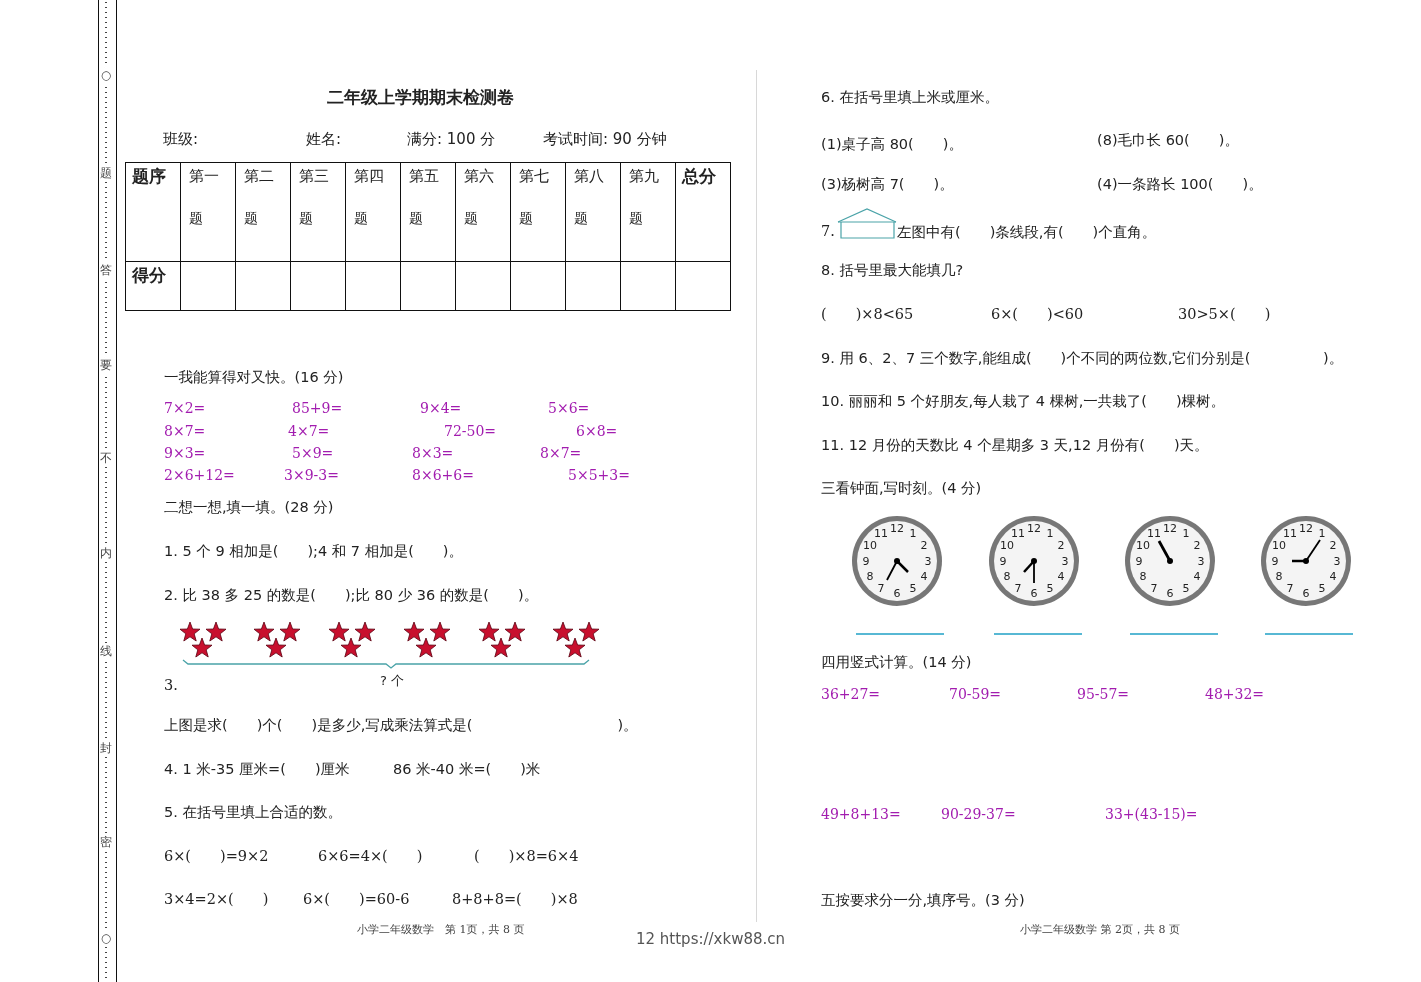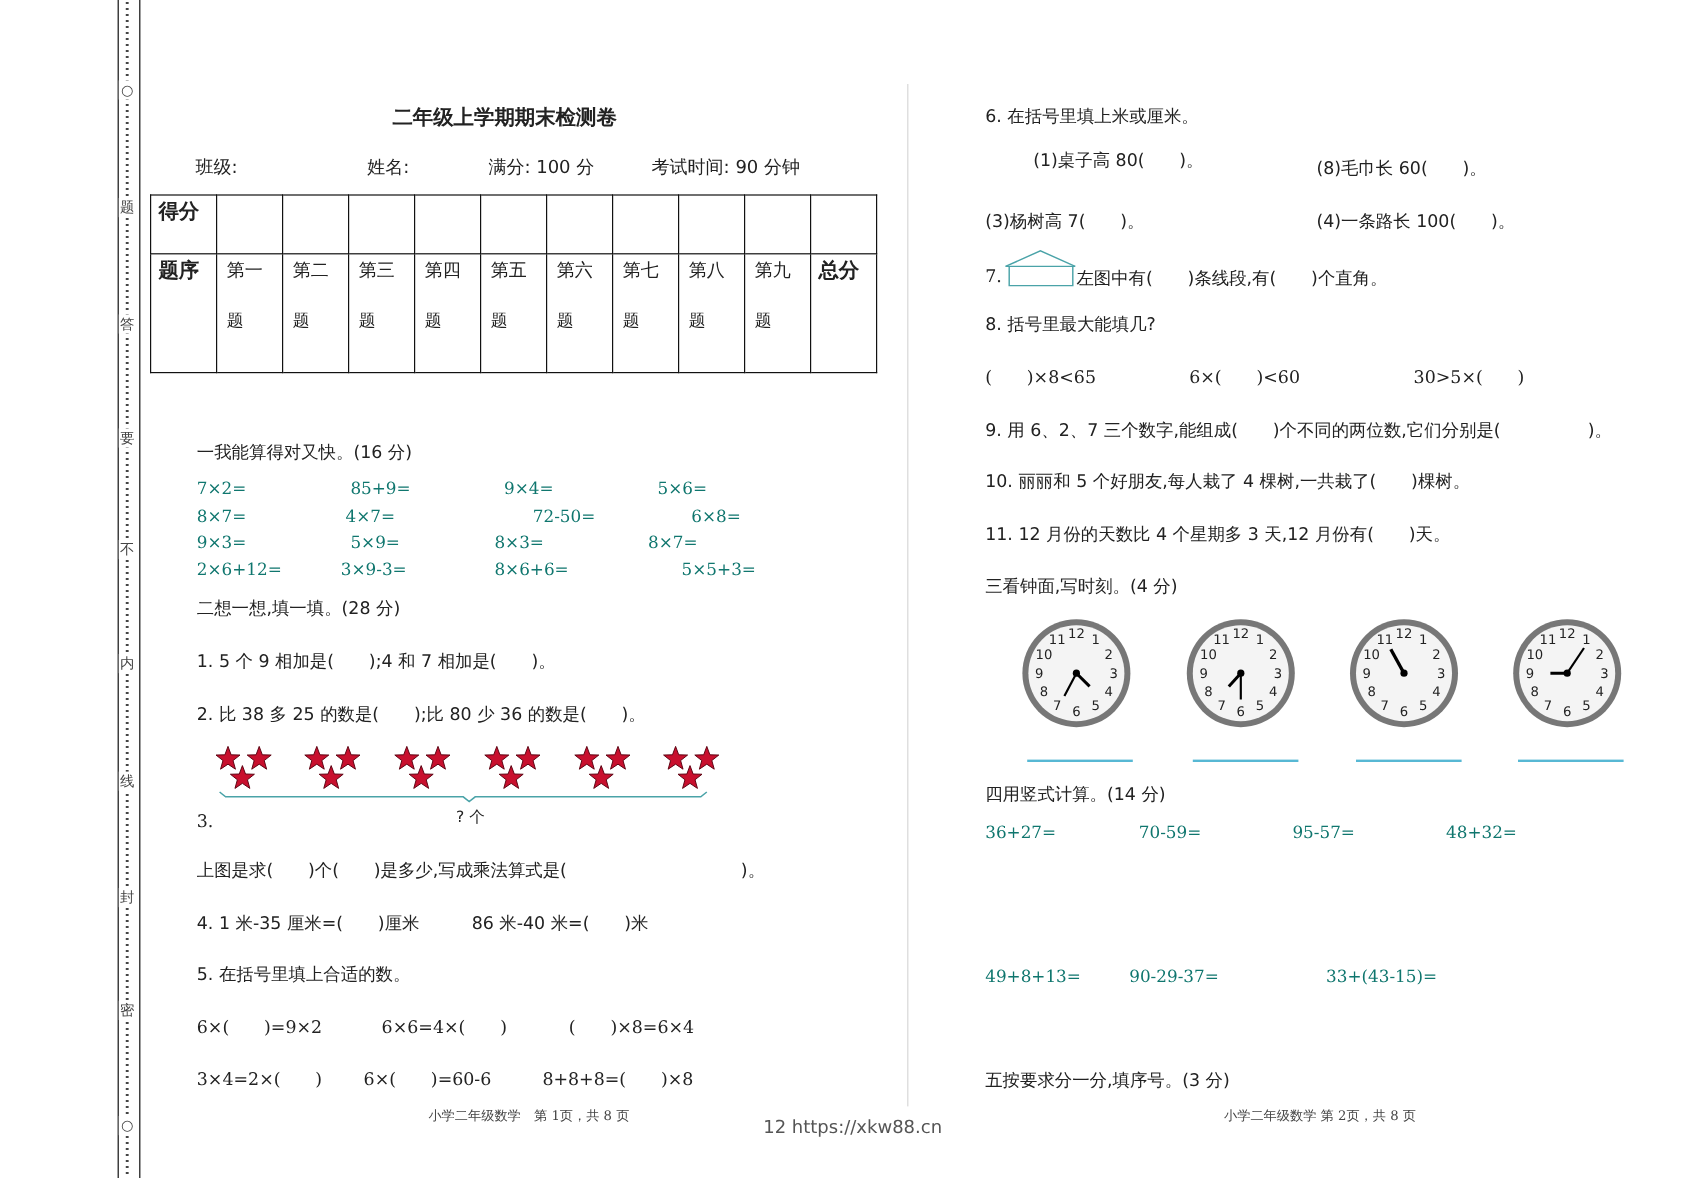--- a/index.html
+++ b/index.html
@@ -24,21 +24,21 @@
 
   table.score { position:absolute; left:125px; top:162px; border-collapse:collapse; }
   table.score td { border:1.3px solid #111; padding:0; vertical-align:top; }
   table.score td.hdr { width:54px; height:98px; }
   table.score td.row2 { height:48px; }
   .cell-big { font-size:17px; font-weight:bold; padding:2px 0 0 6px; display:block; }
   .cell-top { font-size:15px; padding:4px 0 0 8px; display:block; }
   .cell-bot { font-size:14px; padding:24px 0 0 8px; display:block; }
 
   .q { font-size:14.5px; color:#222; }
-  .calc { font-size:14px; color:#0f766e; }
+  .calc { font-size:14px; color:#a21caf; }
   .footer { font-size:11px; color:#444; }
   .watermark { font-size:15px; color:#555; }
   .blank-line { position:absolute; height:1.5px; background:#57b8d4; width:88px; }
 </style>
 </head>
 <body>
 
 <div class="bind-line" style="left:98px;"></div>
 <div class="bind-line" style="left:116px;"></div>
 <div class="bind-dots"></div>
@@ -57,77 +57,77 @@
 
 <div class="abs title">二年级上学期期末检测卷</div>
 <div class="abs info" style="left:163px;">班级:</div>
 <div class="abs info" style="left:306px;text-align:center;">姓名:</div>
 <div class="abs info" style="left:407px;">满分: 100 分</div>
 <div class="abs info" style="left:543px;">考试时间: 90 分钟</div>
 
 <table class="score">
   <tbody>
       <tr>
+    <td class="hdr">
+          <span class="cell-big">题序</span>
+        </td>
+    <td class="hdr">
+          <span class="cell-top">第一</span>
+          <span class="cell-bot">题</span>
+        </td>
+    <td class="hdr">
+          <span class="cell-top">第二</span>
+          <span class="cell-bot">题</span>
+        </td>
+    <td class="hdr">
+          <span class="cell-top">第三</span>
+          <span class="cell-bot">题</span>
+        </td>
+    <td class="hdr">
+          <span class="cell-top">第四</span>
+          <span class="cell-bot">题</span>
+        </td>
+    <td class="hdr">
+          <span class="cell-top">第五</span>
+          <span class="cell-bot">题</span>
+        </td>
+    <td class="hdr">
+          <span class="cell-top">第六</span>
+          <span class="cell-bot">题</span>
+        </td>
+    <td class="hdr">
+          <span class="cell-top">第七</span>
+          <span class="cell-bot">题</span>
+        </td>
+    <td class="hdr">
+          <span class="cell-top">第八</span>
+          <span class="cell-bot">题</span>
+        </td>
+    <td class="hdr">
+          <span class="cell-top">第九</span>
+          <span class="cell-bot">题</span>
+        </td>
+    <td class="hdr">
+          <span class="cell-big">总分</span>
+        </td>
+  </tr>
+  <tr>
     <td class="row2">
           <span class="cell-big">得分</span>
         </td>
     <td class="row2"></td>
     <td class="row2"></td>
     <td class="row2"></td>
     <td class="row2"></td>
     <td class="row2"></td>
     <td class="row2"></td>
     <td class="row2"></td>
     <td class="row2"></td>
     <td class="row2"></td>
     <td class="row2"></td>
-  </tr>
-  <tr>
-    <td class="hdr">
-          <span class="cell-big">题序</span>
-        </td>
-    <td class="hdr">
-          <span class="cell-top">第一</span>
-          <span class="cell-bot">题</span>
-        </td>
-    <td class="hdr">
-          <span class="cell-top">第二</span>
-          <span class="cell-bot">题</span>
-        </td>
-    <td class="hdr">
-          <span class="cell-top">第三</span>
-          <span class="cell-bot">题</span>
-        </td>
-    <td class="hdr">
-          <span class="cell-top">第四</span>
-          <span class="cell-bot">题</span>
-        </td>
-    <td class="hdr">
-          <span class="cell-top">第五</span>
-          <span class="cell-bot">题</span>
-        </td>
-    <td class="hdr">
-          <span class="cell-top">第六</span>
-          <span class="cell-bot">题</span>
-        </td>
-    <td class="hdr">
-          <span class="cell-top">第七</span>
-          <span class="cell-bot">题</span>
-        </td>
-    <td class="hdr">
-          <span class="cell-top">第八</span>
-          <span class="cell-bot">题</span>
-        </td>
-    <td class="hdr">
-          <span class="cell-top">第九</span>
-          <span class="cell-bot">题</span>
-        </td>
-    <td class="hdr">
-          <span class="cell-big">总分</span>
-        </td>
   </tr>
 </tbody>
   </table>
 
 <div class="abs q" style="left:164px; top:368px;">一我能算得对又快。(16 分)</div>
 <div class="abs calc serif" style="left:164px; top:400px;">7×2=</div>
 <div class="abs calc serif" style="left:292px; top:400px;">85+9=</div>
 <div class="abs calc serif" style="left:420px; top:400px;">9×4=</div>
 <div class="abs calc serif" style="left:548px; top:400px;">5×6=</div>
 <div class="abs calc serif" style="left:164px; top:423px;">8×7=</div>
@@ -192,21 +192,21 @@
 <div class="abs q serif" style="left:318px; top:847px;">6×6=4×(　　)</div>
 <div class="abs q serif" style="left:474px; top:847px;">(　　)×8=6×4</div>
 <div class="abs q serif" style="left:164px; top:890px;">3×4=2×(　　)</div>
 <div class="abs q serif" style="left:303px; top:890px;">6×(　　)=60-6</div>
 <div class="abs q serif" style="left:452px; top:890px;">8+8+8=(　　)×8</div>
 
 <div class="abs footer serif" style="left:357px; top:922px;">小学二年级数学　第 1页，共 8 页</div>
 <div class="abs watermark sans" style="left:636px; top:930px;">12 https://xkw88.cn</div>
 
 <div class="abs q" style="left:821px; top:88px;">6. 在括号里填上米或厘米。</div>
-<div class="abs q" style="left:821px; top:124px;margin-left:40px;">(1)桌子高 80(　　)。</div>
+<div class="abs q" style="left:821px; top:135px;">(1)桌子高 80(　　)。</div>
 <div class="abs q" style="left:1097px; top:131px;">(8)毛巾长 60(　　)。</div>
 <div class="abs q" style="left:821px; top:175px;">(3)杨树高 7(　　)。</div>
 <div class="abs q" style="left:1097px; top:175px;">(4)一条路长 100(　　)。</div>
 
 <div class="abs q serif" style="left:821px; top:223px;">7.</div>
 <svg class="abs" style="left:836px; top:207px;" width="62" height="34" viewBox="0 0 62 34">
   <polyline points="2,15 31,2 60,15" fill="none" stroke="#4aa3a8" stroke-width="1.2"></polyline>
   <line x1="2" y1="15" x2="60" y2="15" stroke="#4aa3a8" stroke-width="1.2"></line>
   <polyline points="5,15 5,31 58,31 58,15" fill="none" stroke="#4aa3a8" stroke-width="1.2"></polyline>
 </svg>

